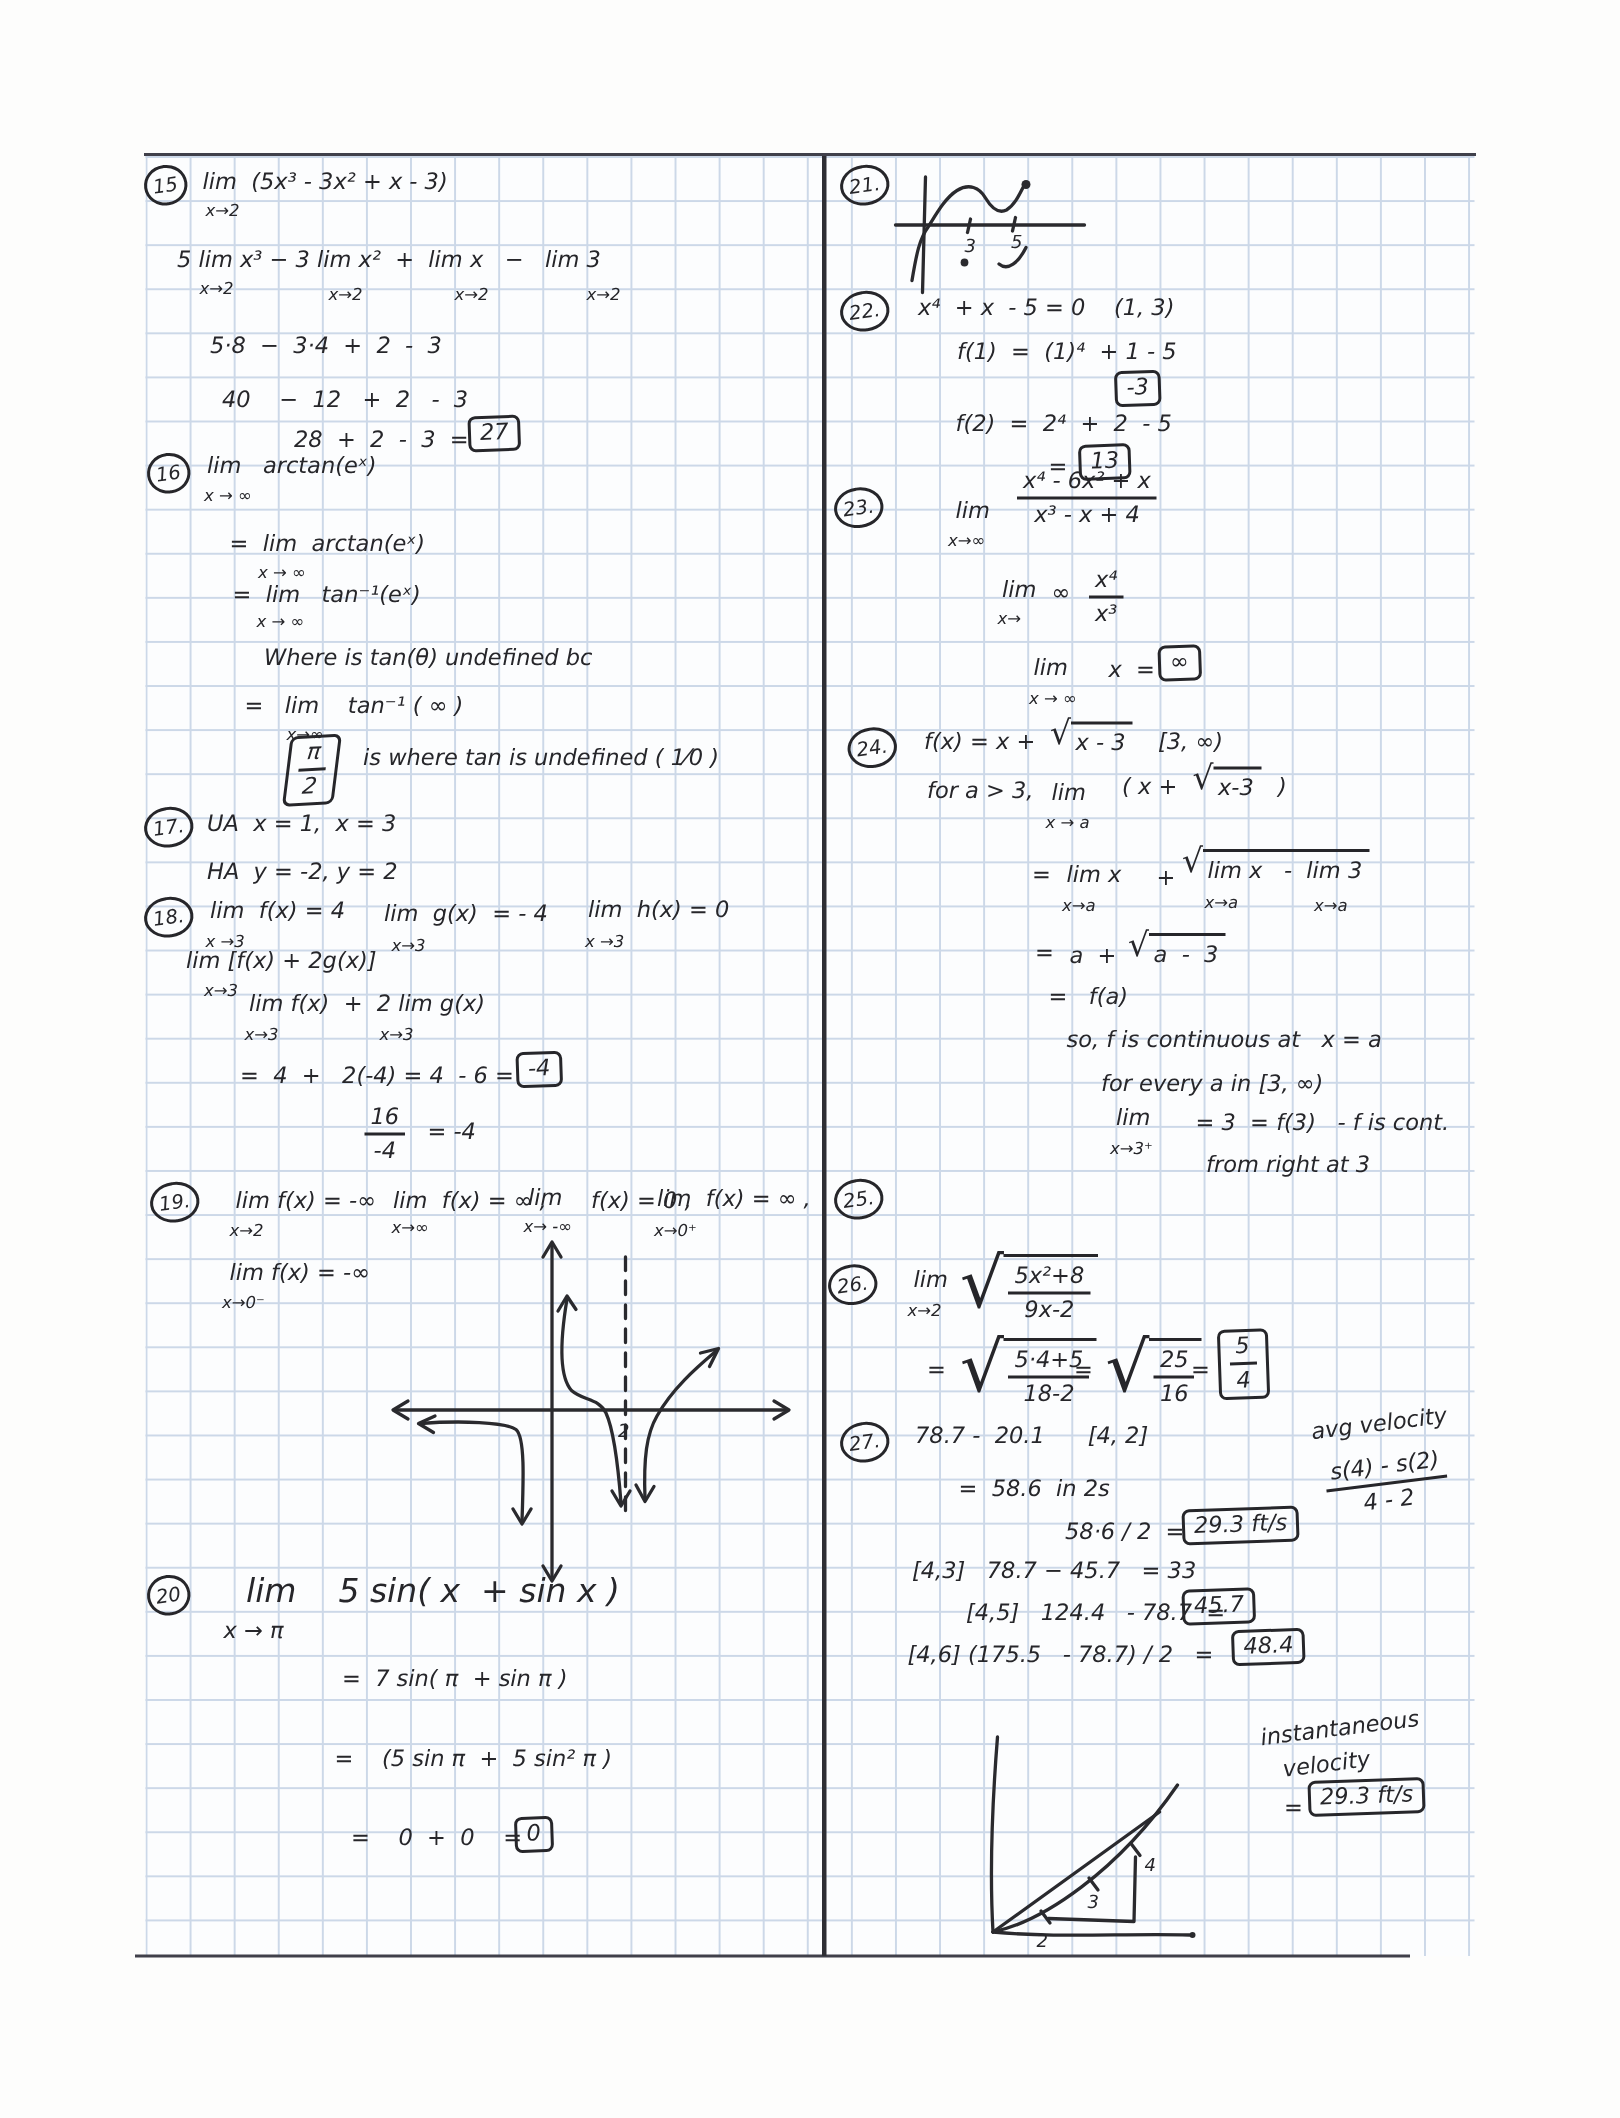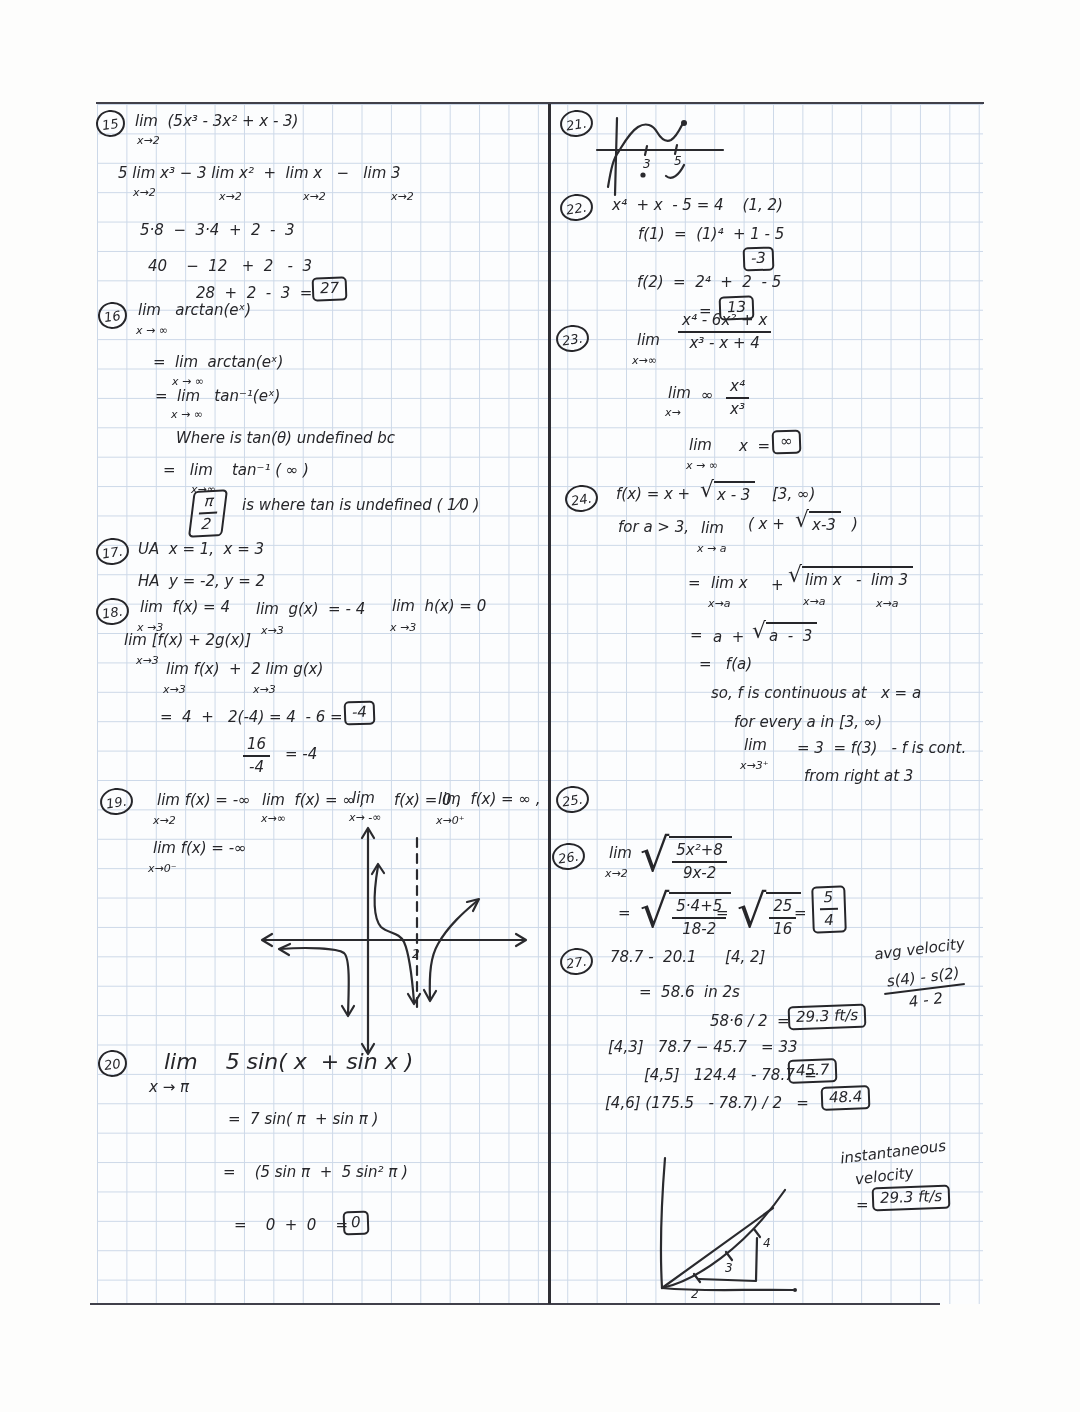--- a/index.html
+++ b/index.html
@@ -138,21 +138,21 @@
     <path d="M54 33 L52 42" stroke-width="1.8"></path>
     <path d="M84 32 L82 41" stroke-width="1.8"></path>
     <text x="50" y="55">3</text>
     <text x="81" y="52">5</text>
     <circle cx="50" cy="62" r="2.6" fill="#2a2a2e" stroke="none"></circle>
     <circle cx="70" cy="62" r="3.2" fill="#fcfdfe"></circle>
     <path d="M73 63 C79 68 86 62 91 52"></path>
   </svg>
 
   <span class="circ" style="left:560px;top:194px">22.</span>
-  <span class="t" style="left:612px;top:196px">x⁴  + x  - 5 = 4    (1, 2)</span>
+  <span class="t" style="left:612px;top:196px">x⁴  + x  - 5 = 0    (1, 3)</span>
   <span class="t" style="left:638px;top:225px">f(1)  =  (1)⁴  + 1 - 5</span>
   <span class="t boxed" style="left:743px;top:247px">-3</span>
   <span class="t" style="left:637px;top:273px">f(2)  =  2⁴  +  2  - 5</span>
   <span class="t" style="left:699px;top:302px">=</span>
   <span class="t boxed" style="left:719px;top:296px">13</span>
 
   <span class="circ" style="left:556px;top:325px">23.</span>
   <span class="t" style="left:637px;top:331px">lim</span>
   <span class="t sub" style="left:632px;top:354px">x→∞</span>
   <span class="t frac" style="left:678px;top:311px"><span class="num">x⁴ - 6x² + x</span><span class="den">x³ - x + 4</span></span>

